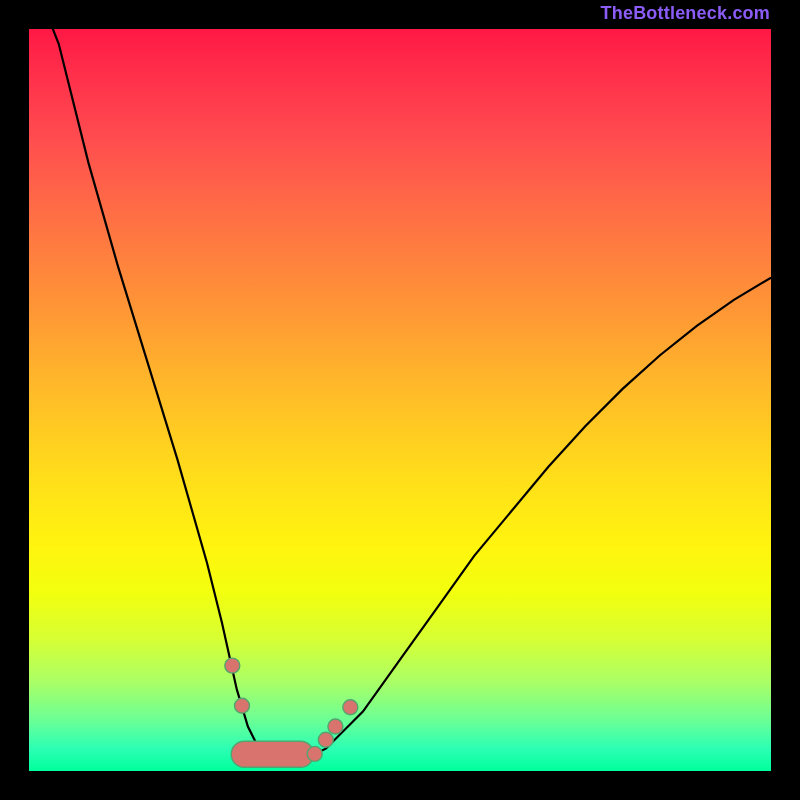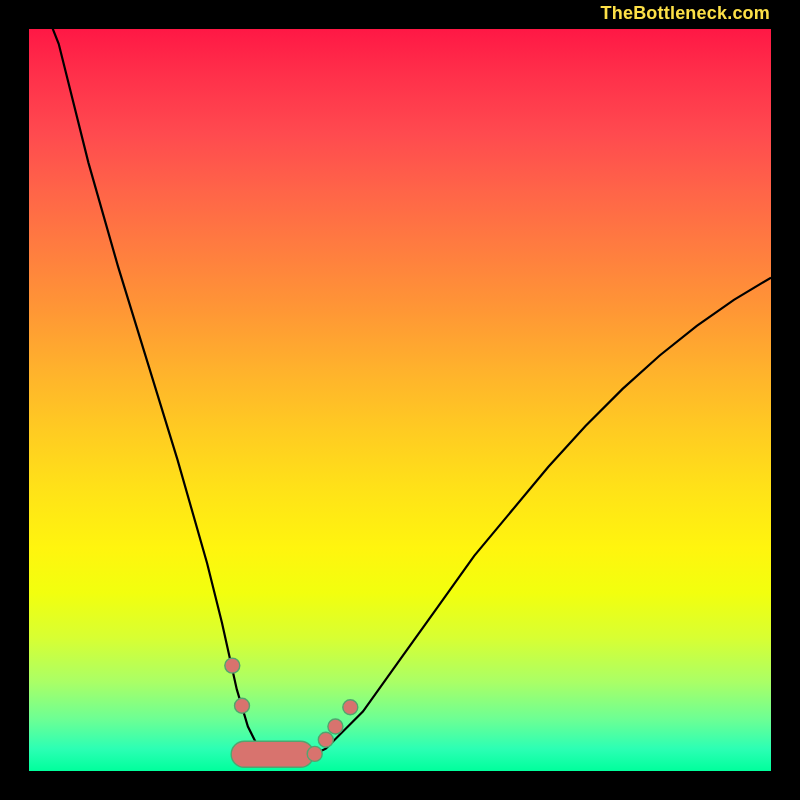--- a/index.html
+++ b/index.html
@@ -48,21 +48,21 @@
     top: 0;
     width: 742px;
     height: 742px;
     pointer-events: none;
   }
   .attribution {
     position: absolute;
     right: 30px;
     top: 4px;
     font: 600 18px/1 "Arial", "Helvetica Neue", sans-serif;
-    color: #fde047;
+    color: #8b5cf6;
     letter-spacing: 0.2px;
     user-select: none;
   }
 </style>
 </head>
 <body>
 
 <div class="frame">
   <div class="attribution">TheBottleneck.com</div>
 

